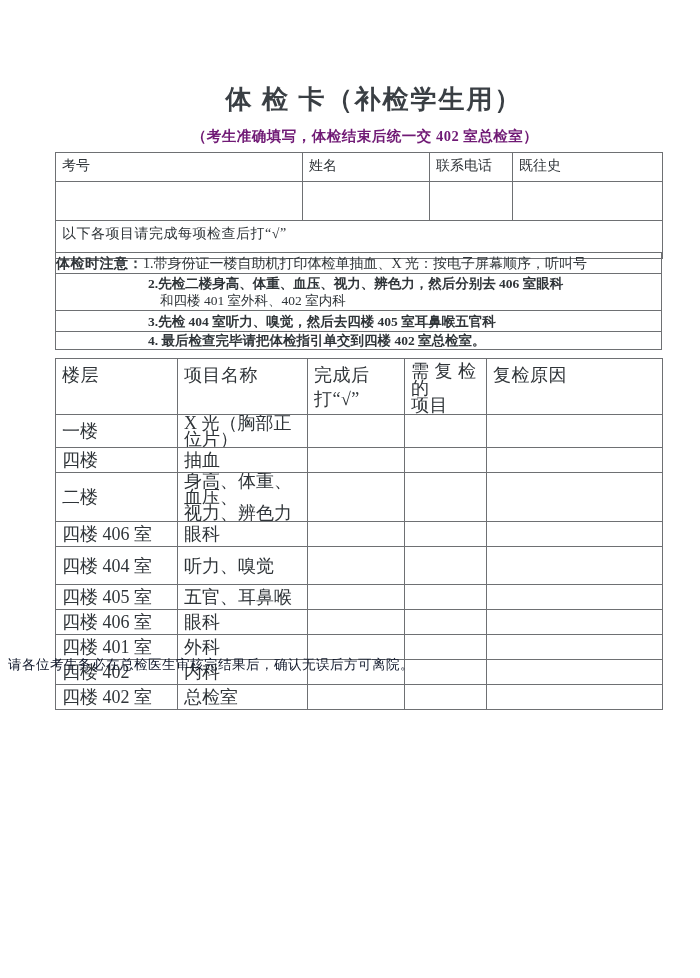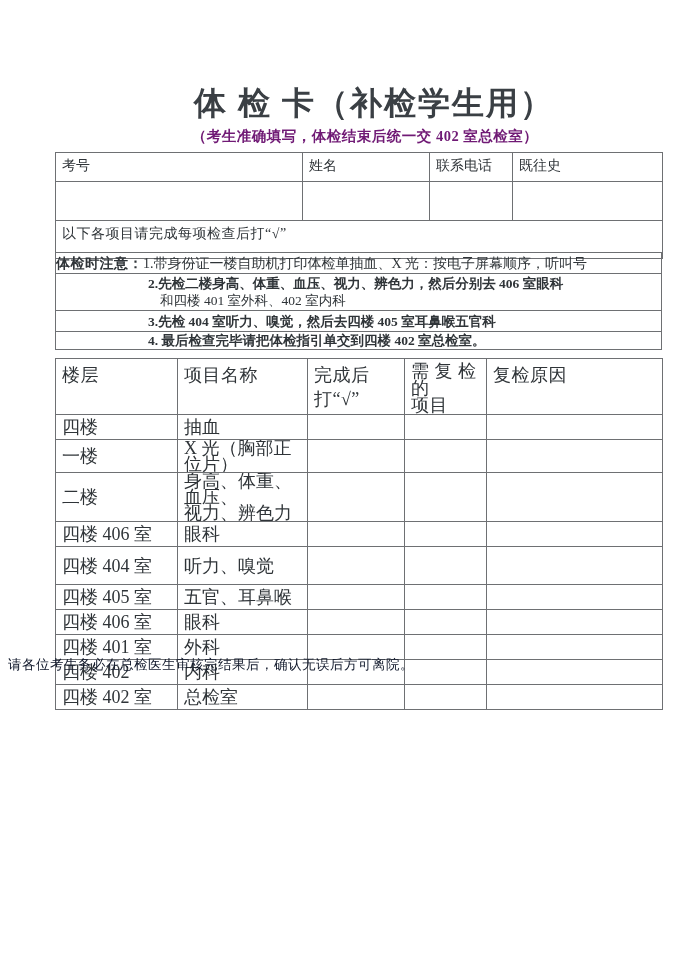--- a/index.html
+++ b/index.html
@@ -7,21 +7,21 @@
     width:700px;height:978px;background:#ffffff;
     font-family:"Liberation Serif","DejaVu Serif",serif;
     color:#2f3438;
     -webkit-font-smoothing:antialiased;
   }
   .page{position:relative;width:700px;height:978px;background:#ffffff;overflow:hidden;}
 
   .title{
     position:absolute;top:82px;left:0;width:700px;box-sizing:border-box;
     padding-left:48px;text-align:center;
-    font-size:32px;font-weight:700;letter-spacing:2px;color:#3a3f44;
+    font-size:26px;font-weight:700;letter-spacing:2px;color:#3a3f44;
     white-space:nowrap;
   }
   .subtitle{
     position:absolute;top:127px;left:0;width:700px;box-sizing:border-box;
     padding-left:30px;text-align:center;
     font-size:14.5px;font-weight:600;color:#701a75;letter-spacing:0.5px;
     white-space:nowrap;
   }
 
   table.t{
@@ -144,30 +144,30 @@
       <td>楼层</td>
       <td>项目名称</td>
       <td>完成后打“√”</td>
       <td class="hdr2line">
         <div>需 复 检 的</div>
         <div>项目</div>
       </td>
       <td>复检原因</td>
     </tr>
 
+    <tr style="height:24px">
+      <td>一楼</td>
+      <td class="c-item">X 光（胸部正位片）</td>
+      <td></td>
+      <td></td>
+      <td></td>
+    </tr>
     <tr style="height:23px">
       <td>四楼</td>
       <td class="c-item">抽血</td>
-      <td></td>
-      <td></td>
-      <td></td>
-    </tr>
-    <tr style="height:24px">
-      <td>一楼</td>
-      <td class="c-item">X 光（胸部正位片）</td>
       <td></td>
       <td></td>
       <td></td>
     </tr>
     <tr style="height:40px">
       <td>二楼</td>
       <td class="c-item">
         <div>身高、体重、血压、</div>
         <div>视力、辨色力</div>
       </td>

